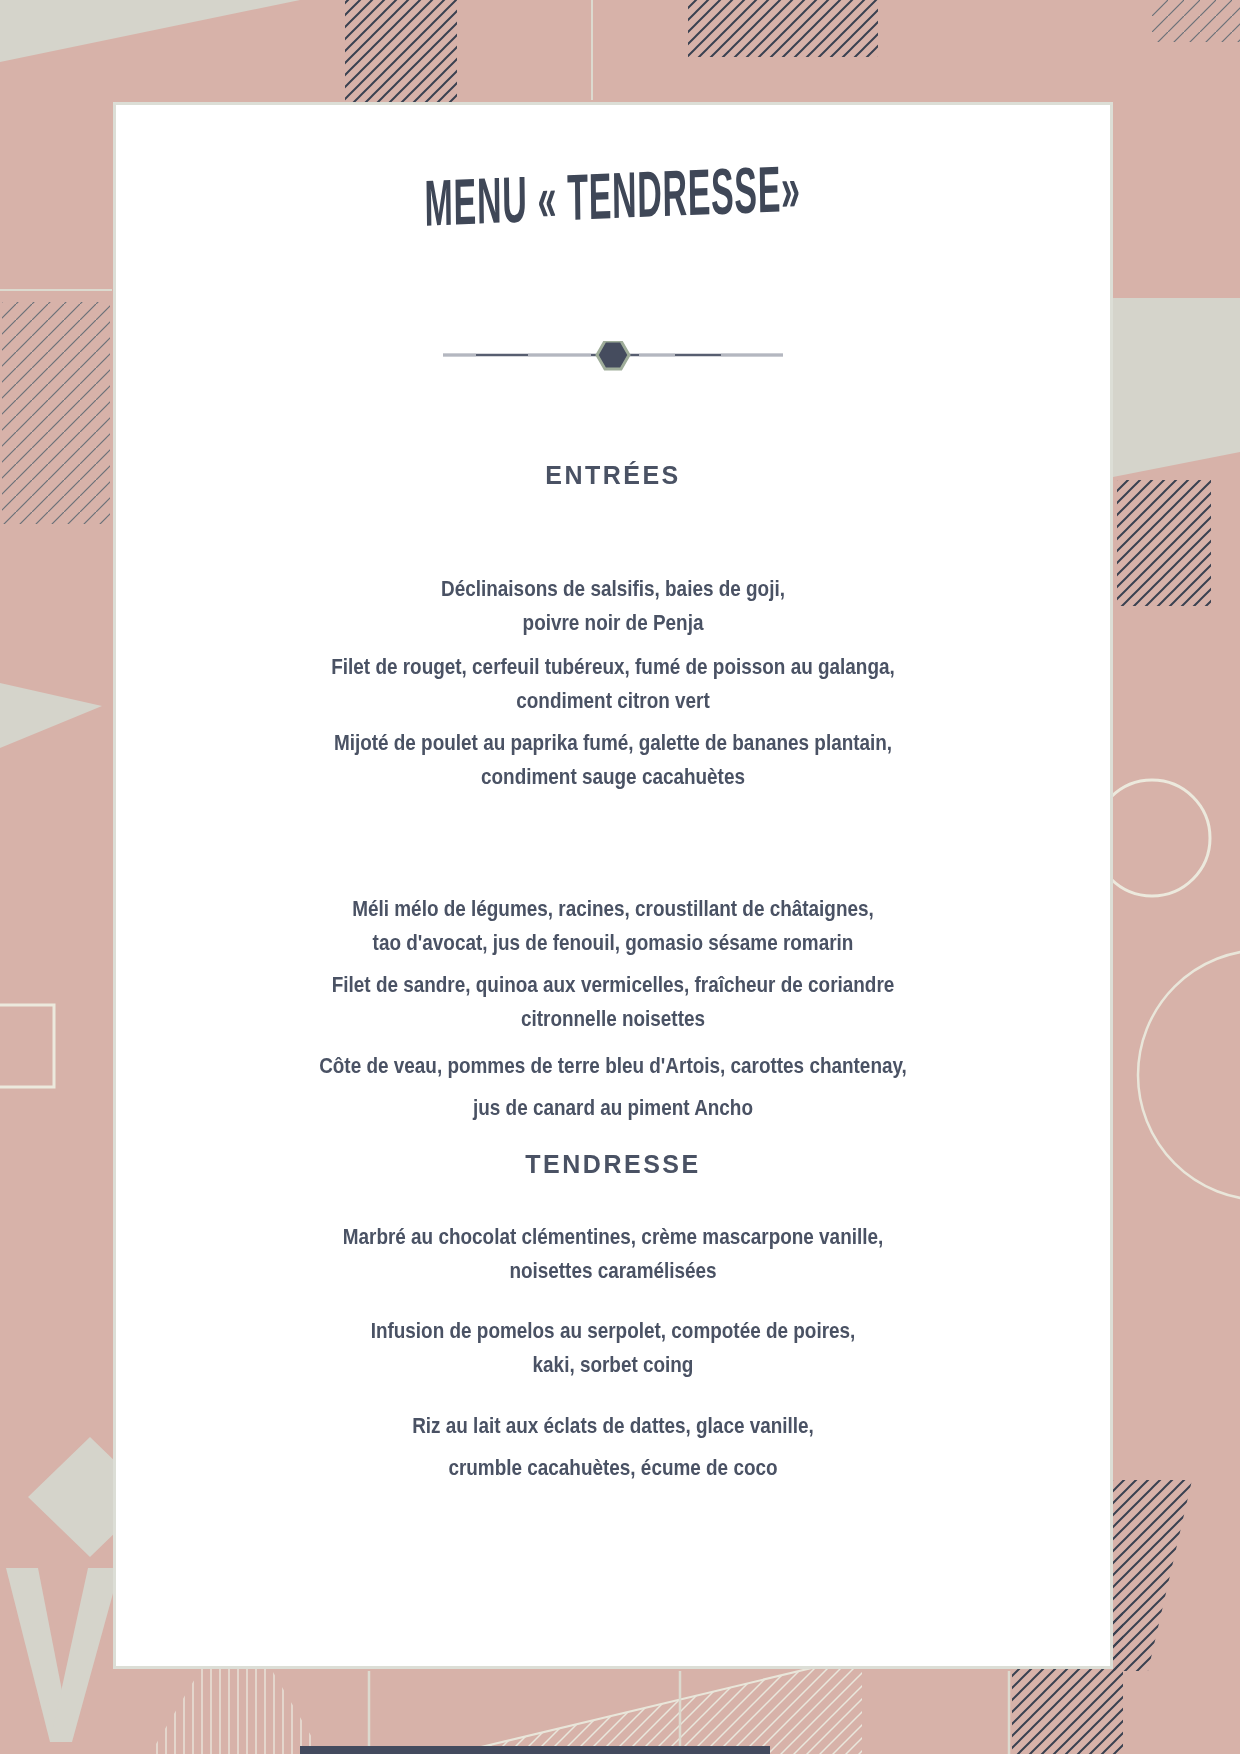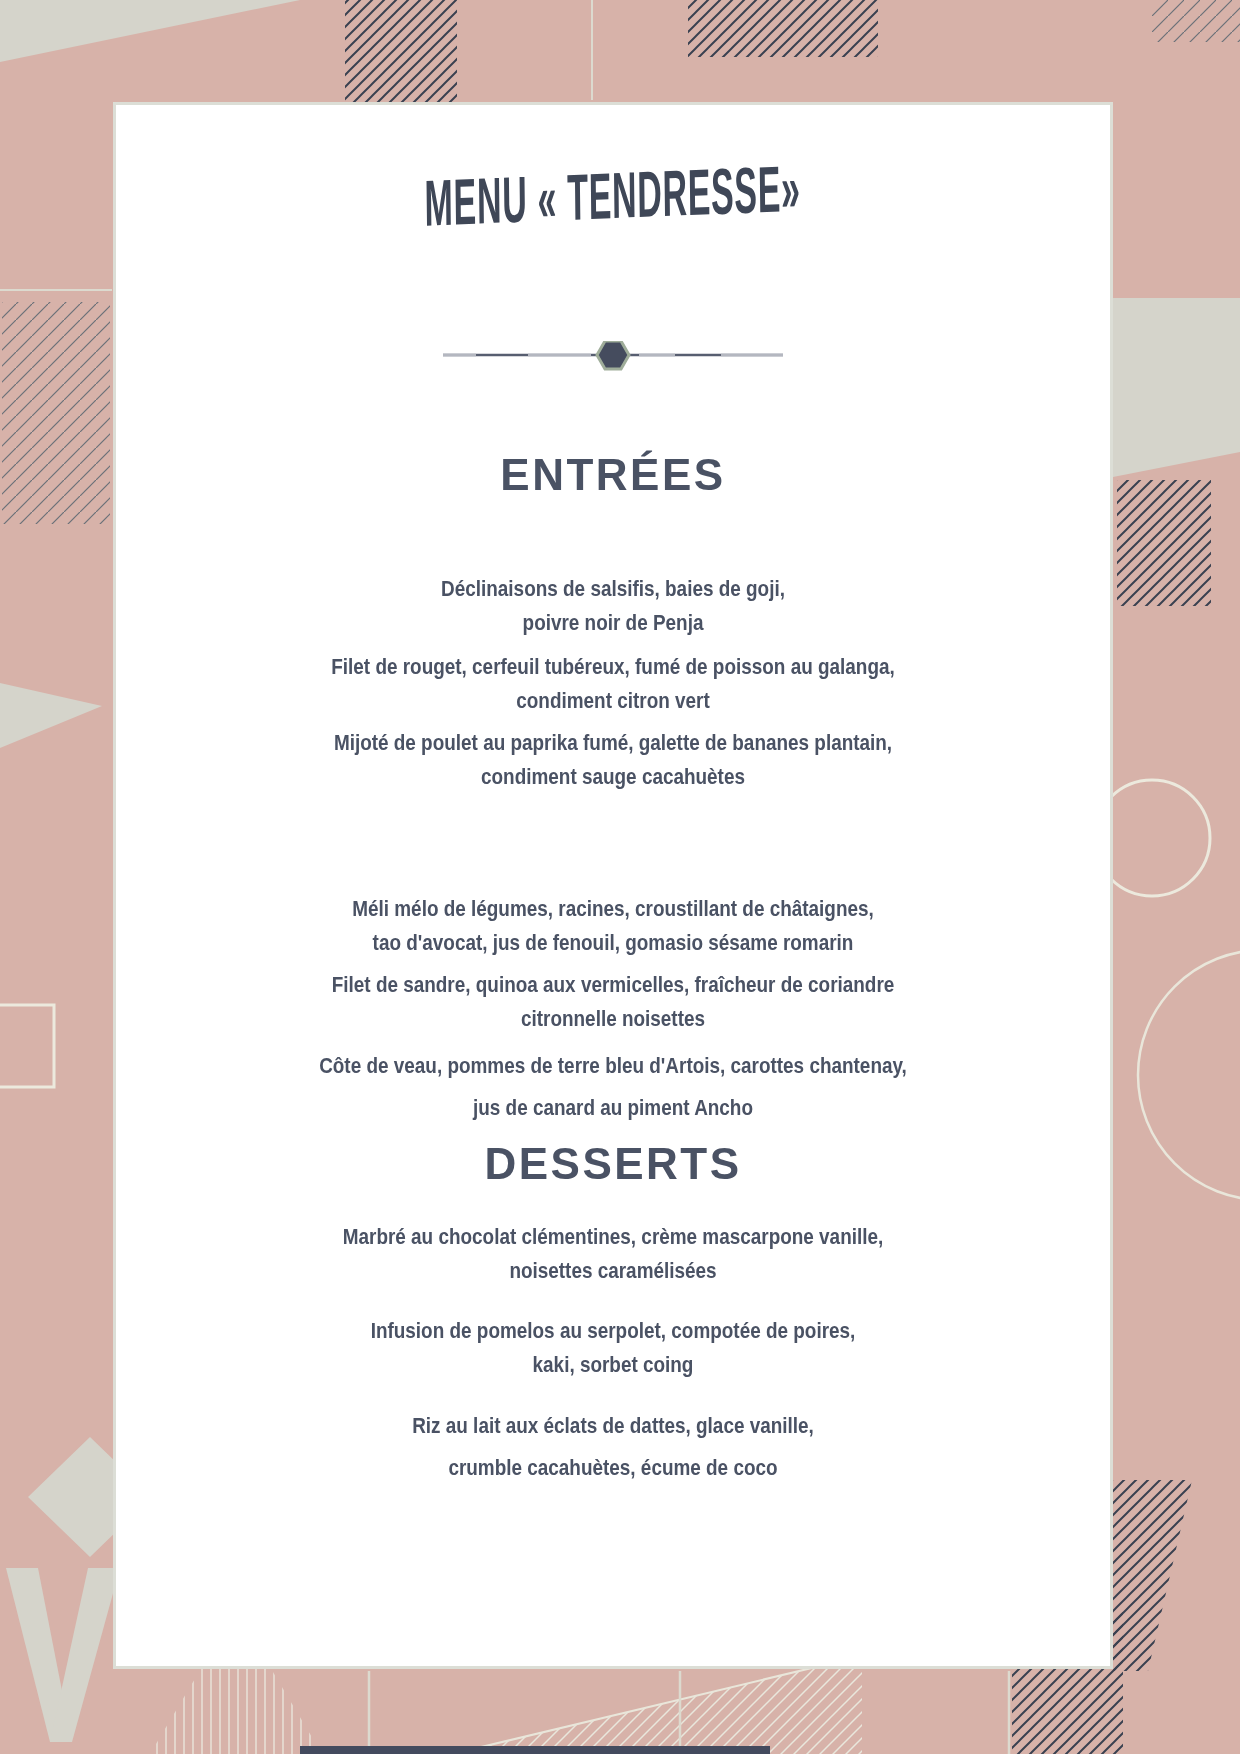--- a/index.html
+++ b/index.html
@@ -17,21 +17,21 @@
     position:absolute;left:0;right:0;top:0;height:182px;
     display:flex;align-items:center;justify-content:center;
   }
   .title{
     font-size:50px;font-weight:bold;color:#3f4757;letter-spacing:1px;
     white-space:nowrap;transform:scale(0.68,1.3) rotate(-1.2deg);
   }
   .divider{position:absolute;left:50%;top:236px;transform:translateX(-50%);}
   h2.section{
     position:absolute;left:0;right:0;margin:0;text-align:center;
-    font-size:44px;font-weight:bold;letter-spacing:2.5px;color:#4a5264;line-height:40px;
+    font-size:25px;font-weight:bold;letter-spacing:2.5px;color:#4a5264;line-height:40px;
   }
   .item{
     position:absolute;left:0;right:0;margin:0;text-align:center;
     font-size:22px;font-weight:bold;color:#4a5264;line-height:34px;
     transform:scaleX(0.86);
   }
   .item div{white-space:nowrap;}
   .item.wide-gap{line-height:42px;}
 </style>
 </head>
@@ -122,21 +122,21 @@
   </div>
   <div class="item" style="top:863px">
     <div>Filet de sandre, quinoa aux vermicelles, fraîcheur de coriandre</div>
     <div>citronnelle noisettes</div>
   </div>
   <div class="item wide-gap" style="top:940px">
     <div>Côte de veau, pommes de terre bleu d'Artois, carottes chantenay,</div>
     <div>jus de canard au piment Ancho</div>
   </div>
 
-  <h2 class="section" style="top:1039px">DESSERTS</h2>
+  <h2 class="section" style="top:1039px">TENDRESSE</h2>
   <div class="item" style="top:1115px">
     <div>Marbré au chocolat clémentines, crème mascarpone vanille,</div>
     <div>noisettes caramélisées</div>
   </div>
   <div class="item" style="top:1209px">
     <div>Infusion de pomelos au serpolet, compotée de poires,</div>
     <div>kaki, sorbet coing</div>
   </div>
   <div class="item wide-gap" style="top:1300px">
     <div>Riz au lait aux éclats de dattes, glace vanille,</div>

